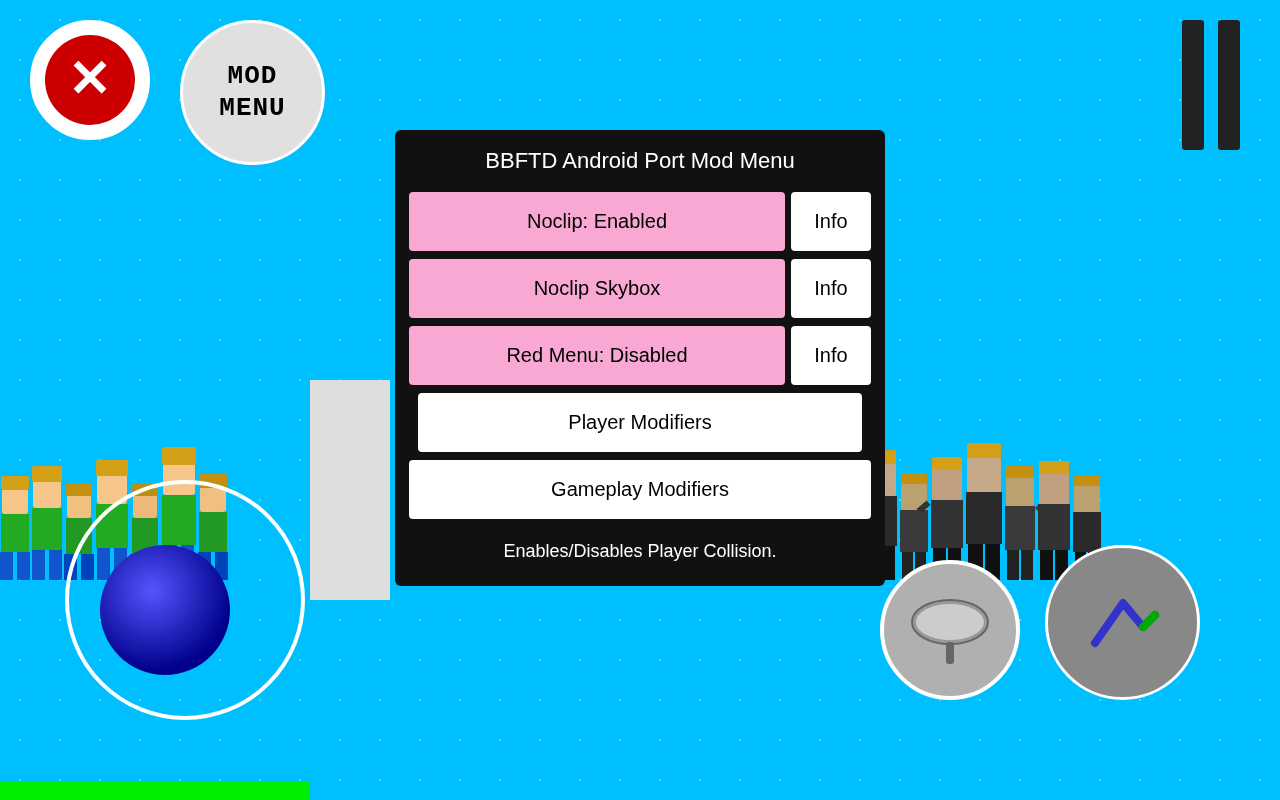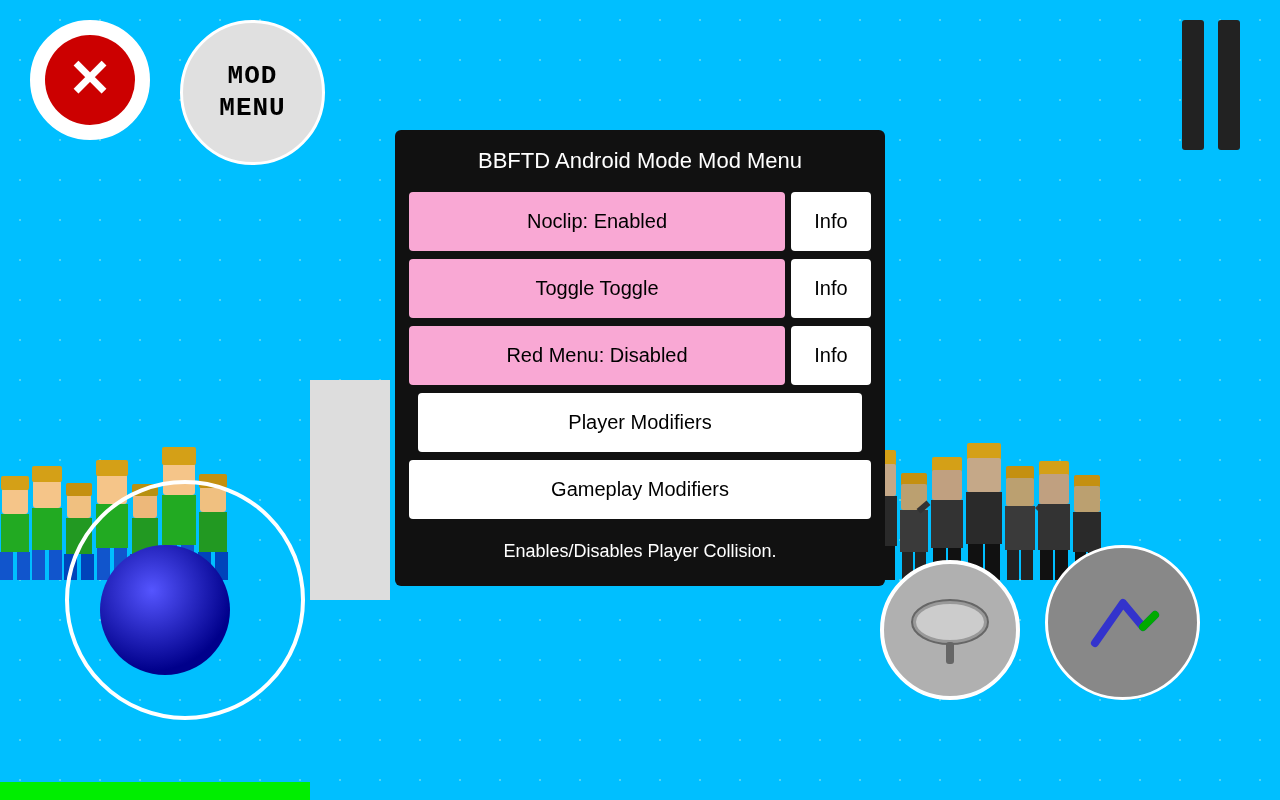--- a/index.html
+++ b/index.html
@@ -498,29 +498,29 @@
       <div style="display:flex;">
         <div style="width:11px; height:28px; background:#111;"></div>
         <div style="width:2px;"></div>
         <div style="width:11px; height:28px; background:#111;"></div>
       </div>
     </div>
   </div>
 </div>
 
 <div class="modal">
-  <div class="modal-title">BBFTD Android Mode Mod Menu</div>
+  <div class="modal-title">BBFTD Android Port Mod Menu</div>
 
   <div class="menu-row">
     <button class="menu-btn-main">Noclip: Enabled</button>
     <button class="menu-btn-info">Info</button>
   </div>
 
   <div class="menu-row">
-    <button class="menu-btn-main">Toggle Toggle</button>
+    <button class="menu-btn-main">Noclip Skybox</button>
     <button class="menu-btn-info">Info</button>
   </div>
 
   <div class="menu-row">
     <button class="menu-btn-main">Red Menu: Disabled</button>
     <button class="menu-btn-info">Info</button>
   </div>
 
   <div class="menu-row-full" style="padding: 4px 23px;">
     <button class="menu-btn-full">Player Modifiers</button>

